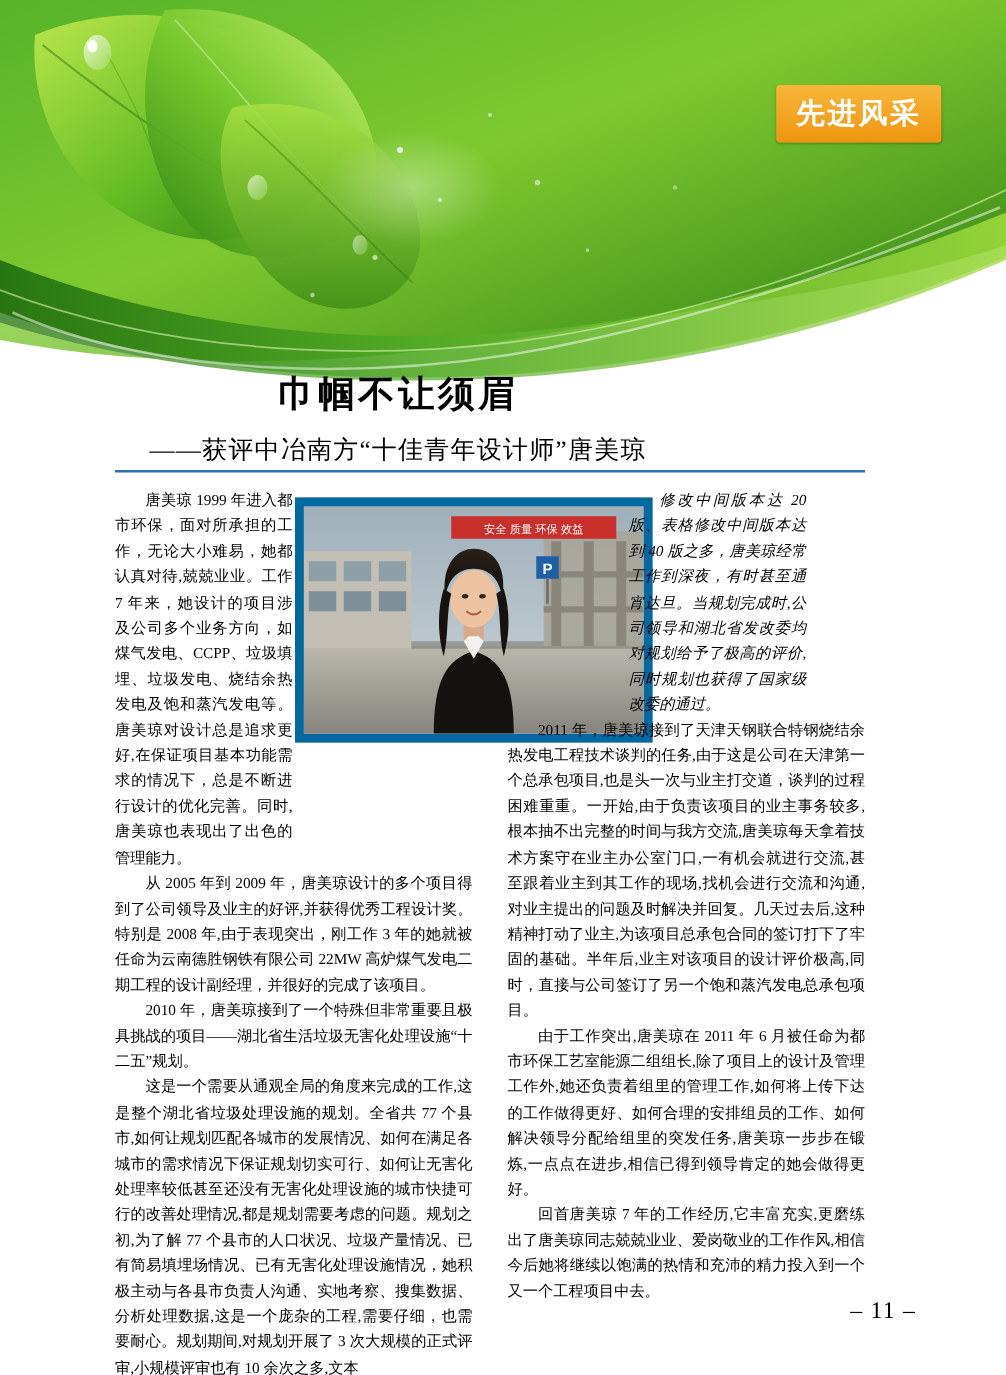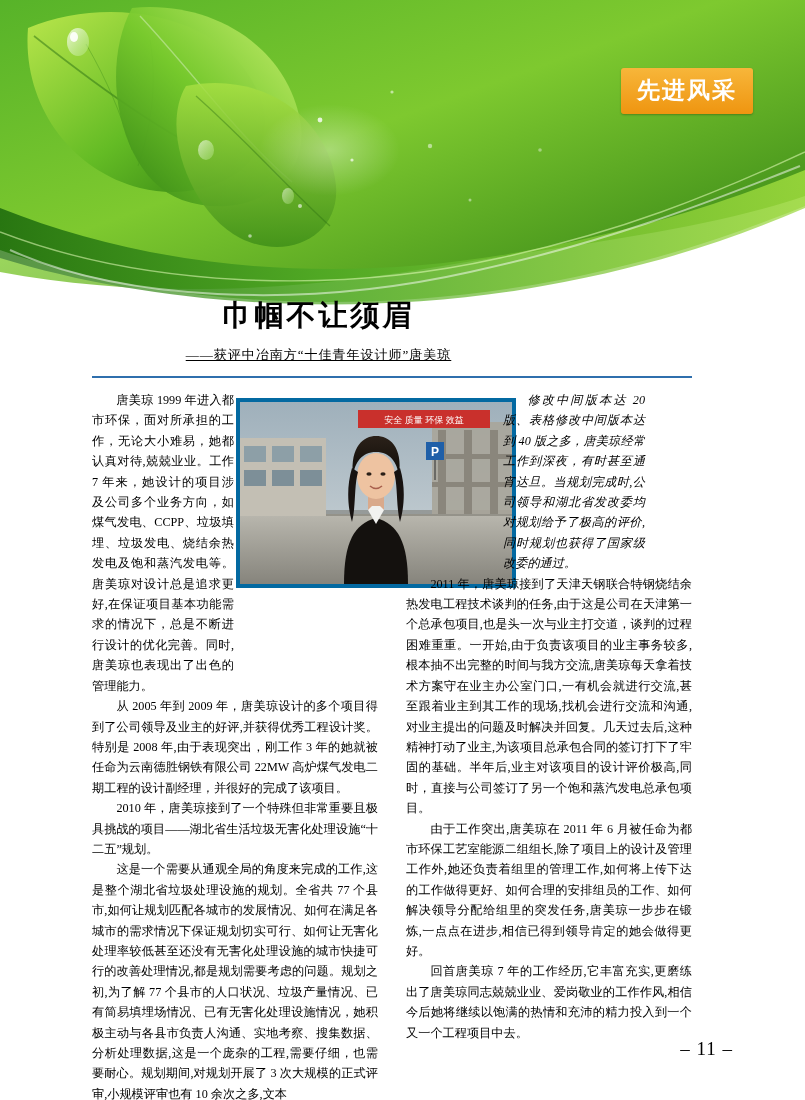--- a/index.html
+++ b/index.html
@@ -63,25 +63,24 @@
   .main-title {
     font-family: "Liberation Serif", serif;
     font-weight: bold;
     font-size: 29px;
     letter-spacing: 3px;
     color: #000000;
     margin: 0;
   }
   .sub-title {
     font-family: "Liberation Serif", serif;
-    font-size: 13px;
+    font-size: 20px;
     letter-spacing: 1px;
     color: #000000;
     margin: 10px 0 0 0;
-    text-decoration: underline;
   }
 
   .title-rule {
     position: absolute;
     top: 376px;
     left: 92px;
     width: 600px;
     height: 2px;
     background: #2f6fad;
   }
@@ -113,21 +112,21 @@
     text-indent: 2em;
   }
 
   
   .photo {
     position: absolute;
     top: 8px;
     left: 144px;
     width: 272px;
     height: 182px;
-    border: 4px solid #0369a1;
+    border: 7px solid #0369a1;
     overflow: hidden;
     background: #8d9aa3;
   }
   .photo svg { display:block; }
 
   
   .col-left .narrow,
   .col-right .narrow {
     width: 142px;
   }

